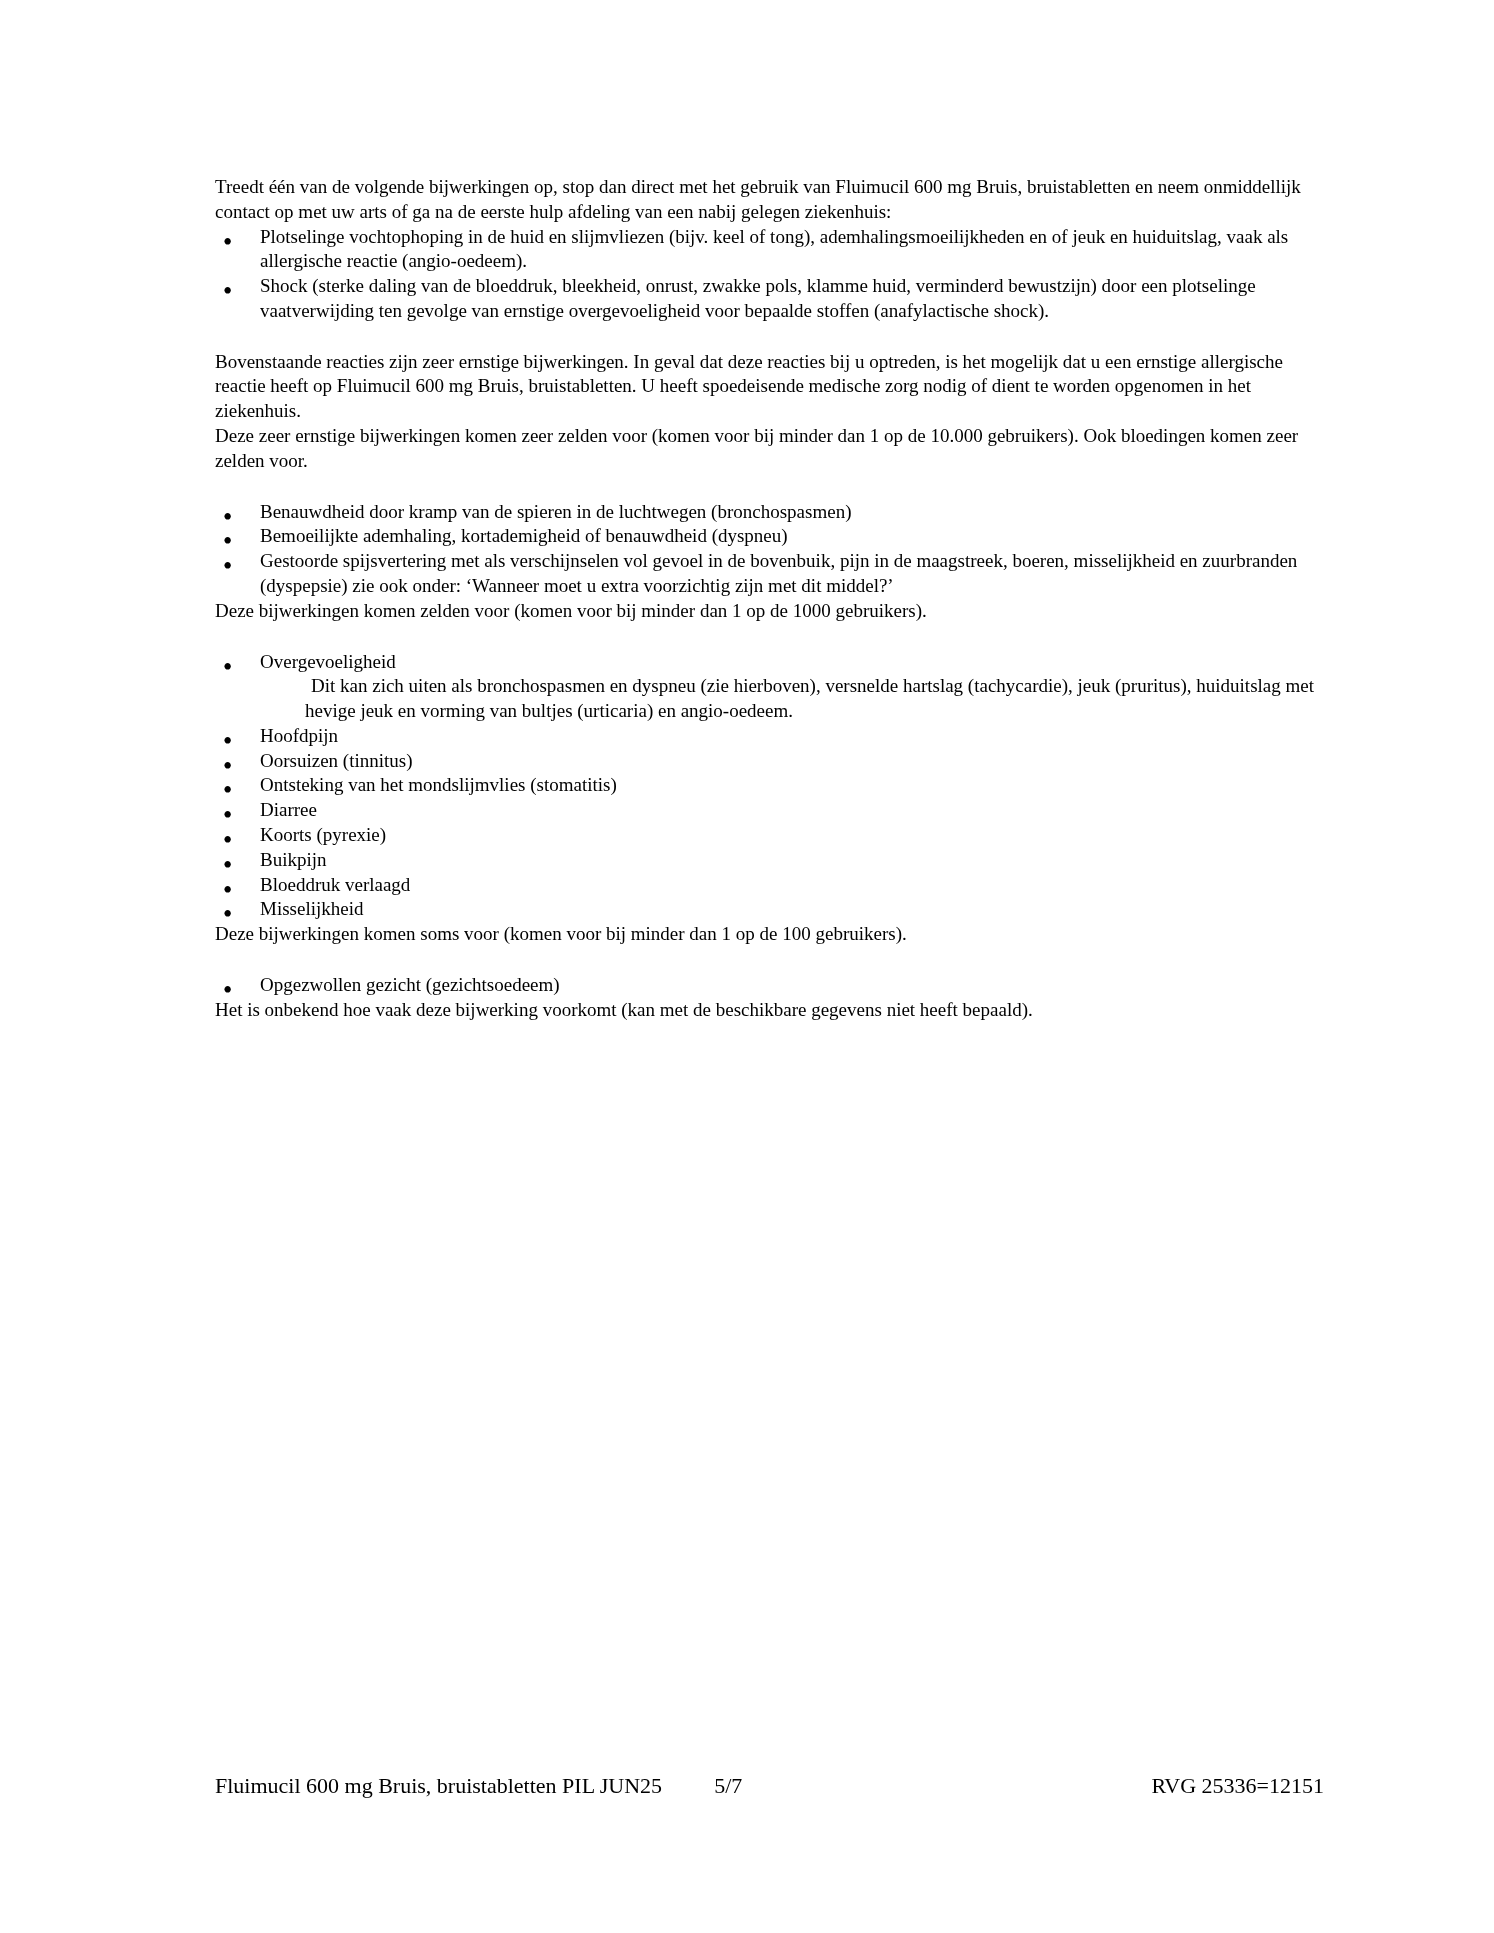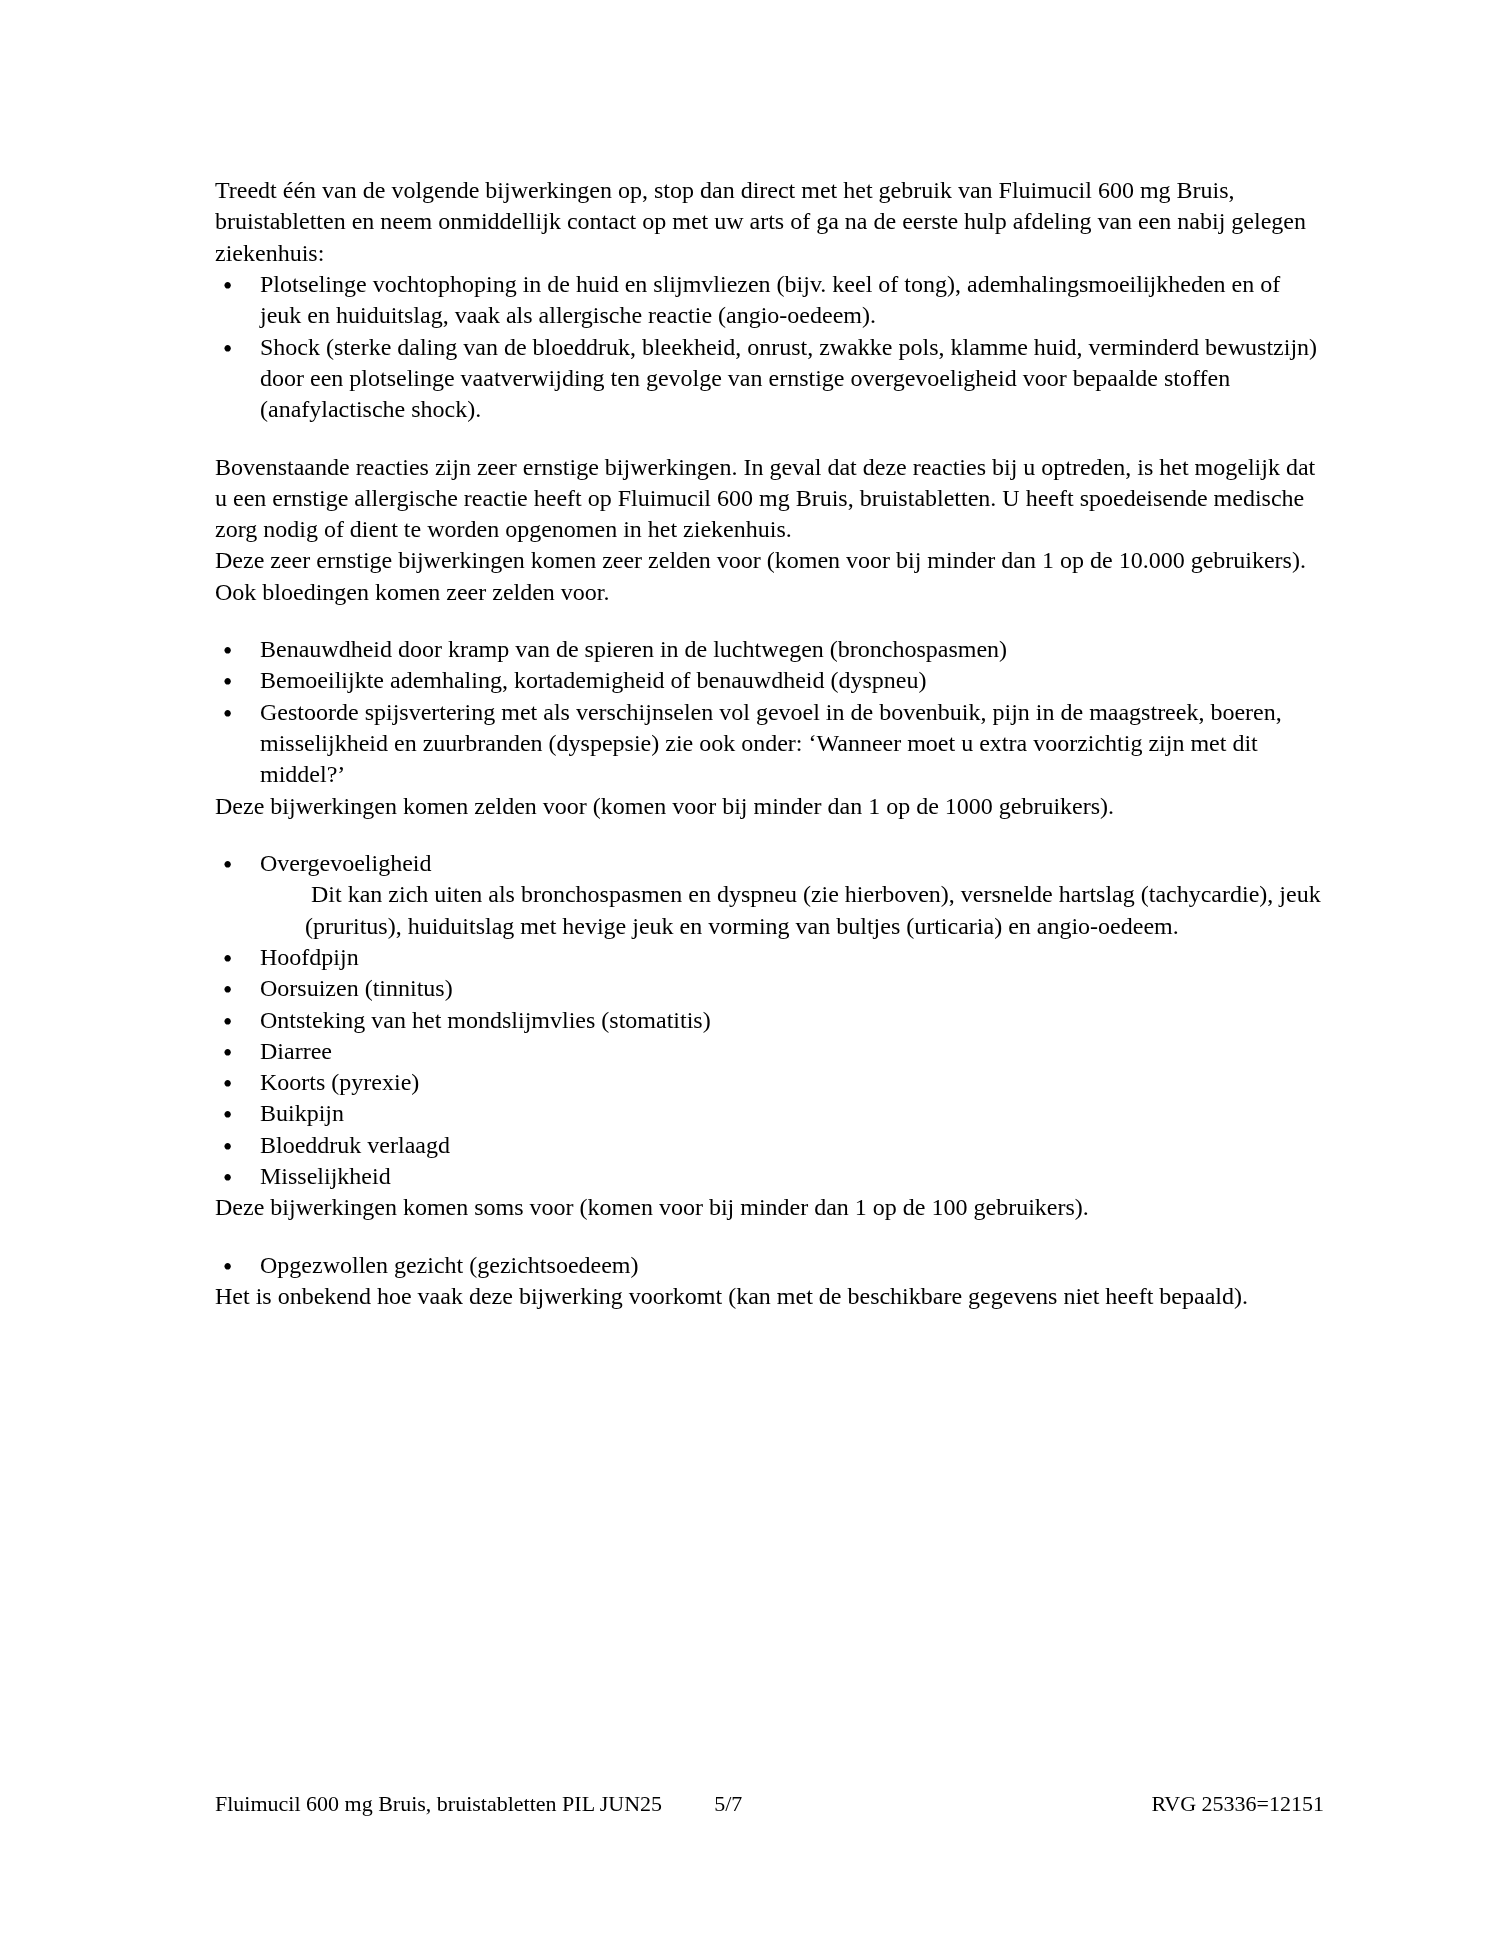--- a/index.html
+++ b/index.html
@@ -15,21 +15,21 @@
   }
   .page {
     position: relative;
     width: 1494px;
     height: 1933px;
     background: #ffffff;
     box-sizing: border-box;
     padding: 175px 170px 0 215px;
   }
   .doc-body {
-    font-size: 24px;
+    font-size: 19px;
     line-height: 1.305;
     text-align: left;
   }
   p.para {
     margin: 0;
     padding: 0;
   }
   .spacer {
     height: 26px;
   }
@@ -52,21 +52,21 @@
     line-height: 1.305;
   }
   .sub-line {
     padding-left: 45px;
     text-indent: 6px;
   }
   .footer {
     position: absolute;
     left: 215px;
     right: 170px;
-    bottom: 116px;
+    bottom: 134px;
     font-size: 22px;
     font-family: "Liberation Serif", serif;
     display: flex;
     align-items: flex-end;
   }
   .footer .f-left {
     white-space: pre;
   }
   .footer .f-page {
     margin-left: 52px;

